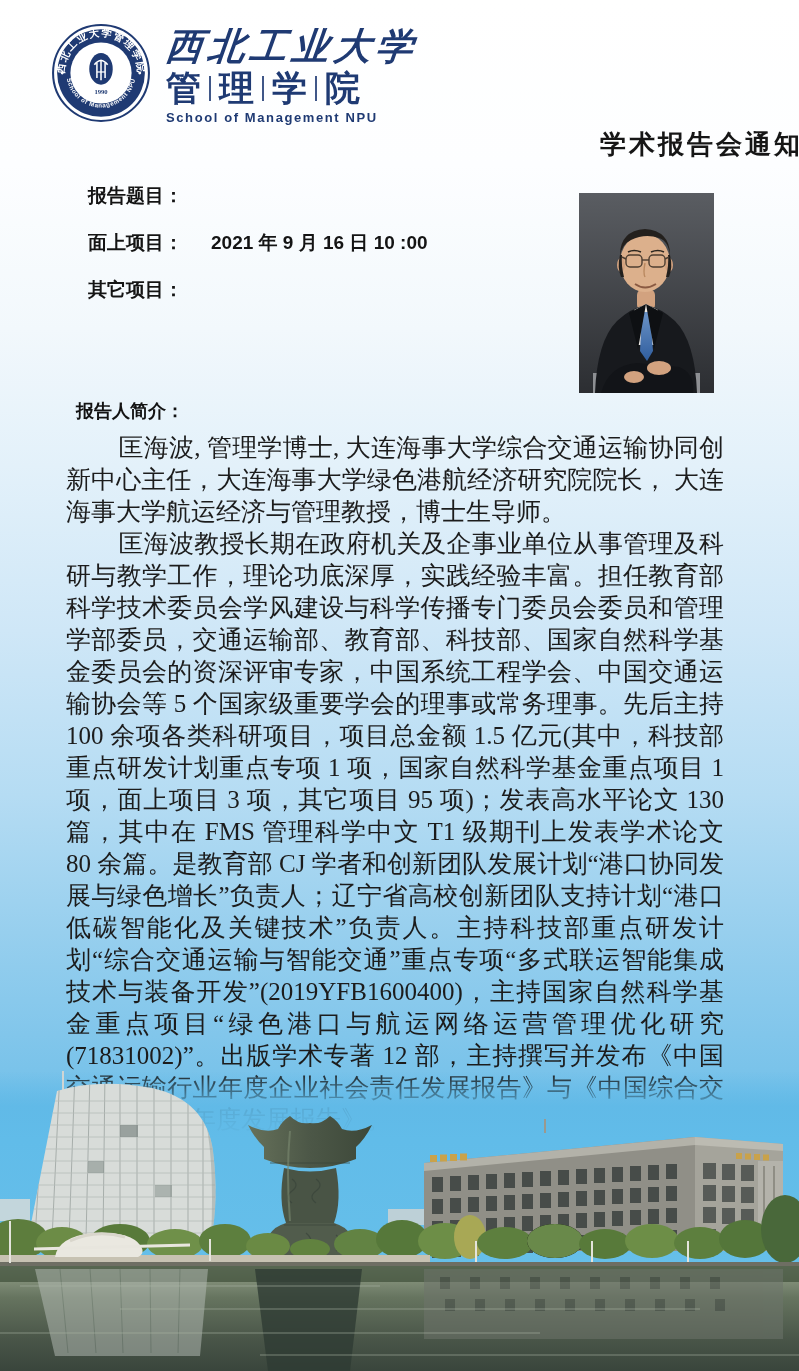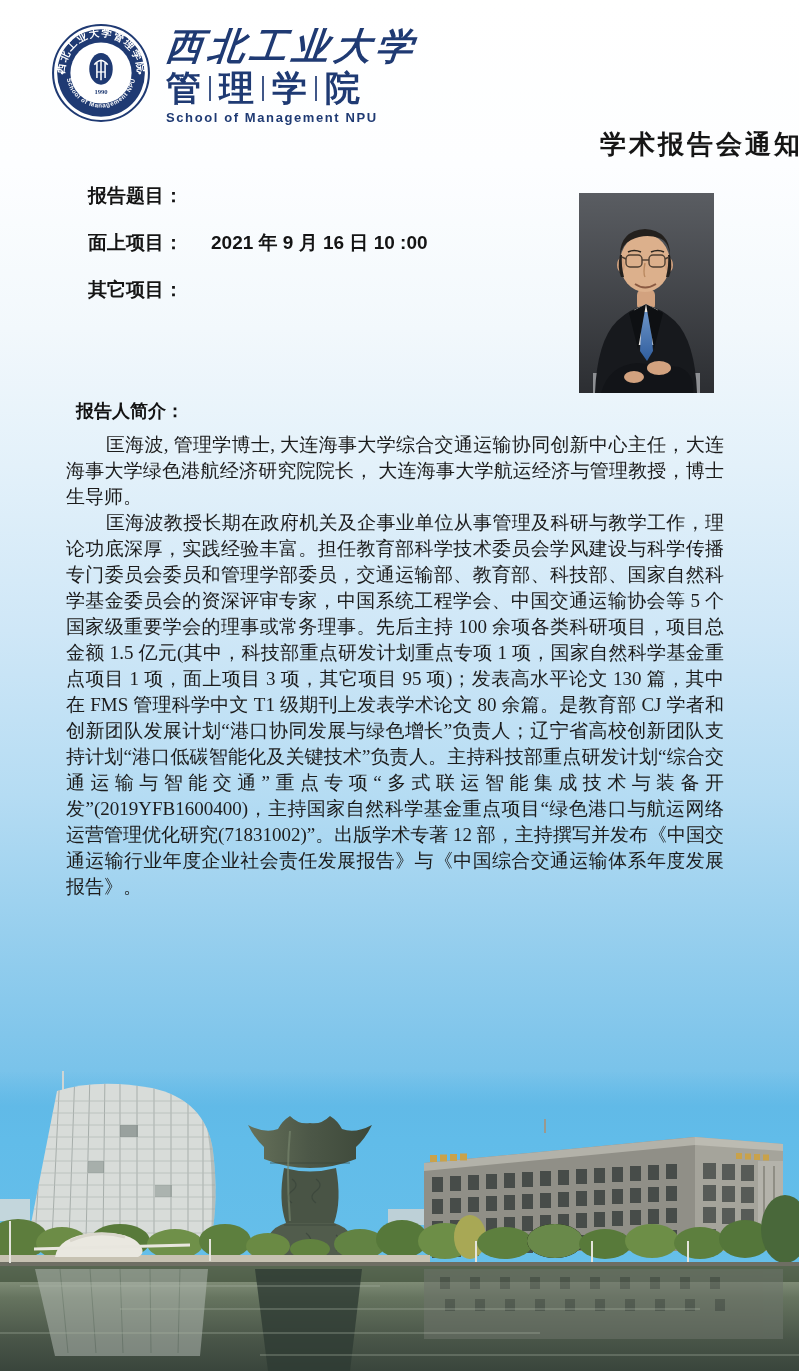--- a/index.html
+++ b/index.html
@@ -32,21 +32,21 @@
   .info{position:absolute; top:182px; left:88px; width:480px;}
   .info-row{display:flex; margin-bottom:19px; font-size:19px; font-weight:bold; line-height:28px;gap:28px;}
   .info-label{white-space:pre; flex:0 0 auto;}
   .info-value{white-space:pre;}
   
   .portrait{position:absolute; left:579px; top:193px; width:135px; height:200px; display:block;}
   
   .bio{position:absolute; top:399px; left:66px; width:658px;}
   .bio-heading{margin:0 0 9px 10px; font-size:18px; font-weight:bold; color:#121212;}
   .bio p{
-    margin:0; font-family:"Liberation Serif", serif; font-size:19px; line-height:26px;
+    margin:0; font-family:"Liberation Serif", serif; font-size:25px; line-height:32px;
     text-align:justify; text-indent:2.1em; color:#1c1c1c;
   }
   
   .campus{position:absolute; left:0; bottom:0; width:799px; height:300px; display:block;}
 </style>
 </head>
 <body>
 
 <div class="page">
 

